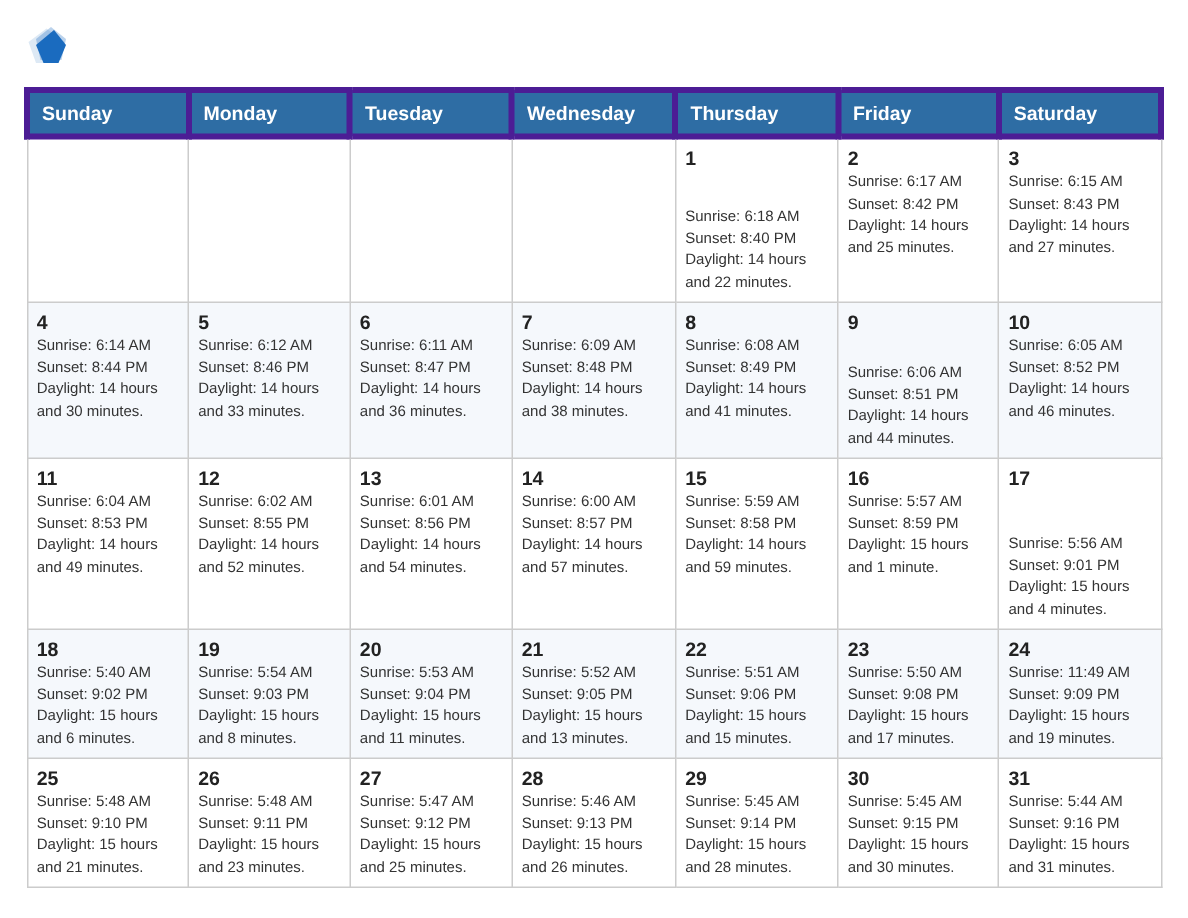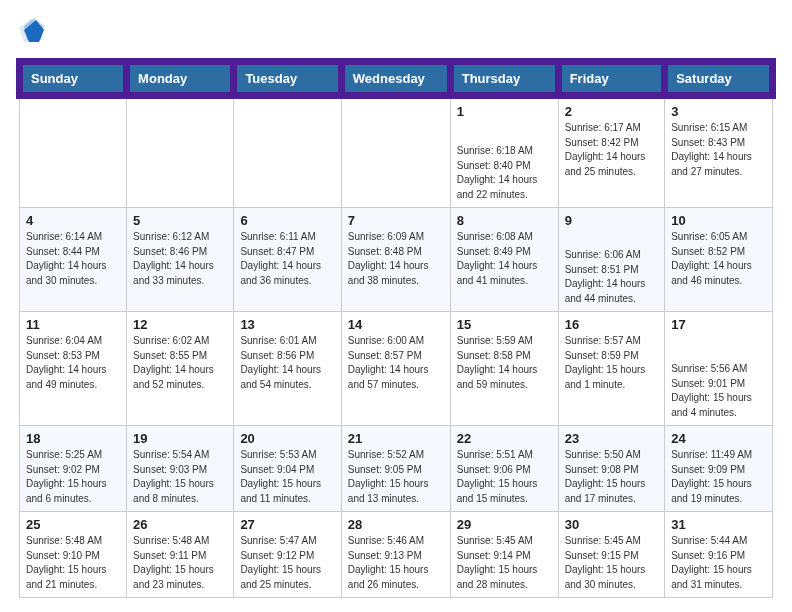--- a/index.html
+++ b/index.html
@@ -47,21 +47,21 @@
       border-collapse: collapse;
       border: 1px solid #ccc;
     }
     .calendar th {
       background-color: #2e6da4;
       color: #fff;
       text-align: left;
       padding: 6px 8px;
       font-size: 13px;
       font-weight: bold;
-      border: 7px solid #4c1d95;
+      border: 4px solid #4c1d95;
     }
     .calendar td {
       vertical-align: top;
       border: 1px solid #ccc;
       padding: 5px 6px;
       width: 110px;
       min-height: 80px;
       font-size: 10.5px;
       color: #333;
       background: #fff;
@@ -242,21 +242,21 @@
           <span class="day-number">17</span>
           <div class="cell-content" style="white-space: pre-line; margin-top: 30px;">Sunrise: 5:56 AM
 Sunset: 9:01 PM
 Daylight: 15 hours
 and 4 minutes.</div>
         </td>
       </tr>
       <tr>
         <td>
           <span class="day-number">18</span>
-          <div class="cell-content" style="white-space: pre-line;">Sunrise: 5:25 AM
+          <div class="cell-content" style="white-space: pre-line;">Sunrise: 5:40 AM
 Sunset: 9:02 PM
 Daylight: 15 hours
 and 6 minutes.</div>
         </td>
         <td>
           <span class="day-number">19</span>
           <div class="cell-content" style="white-space: pre-line;">Sunrise: 5:54 AM
 Sunset: 9:03 PM
 Daylight: 15 hours
 and 8 minutes.</div>

